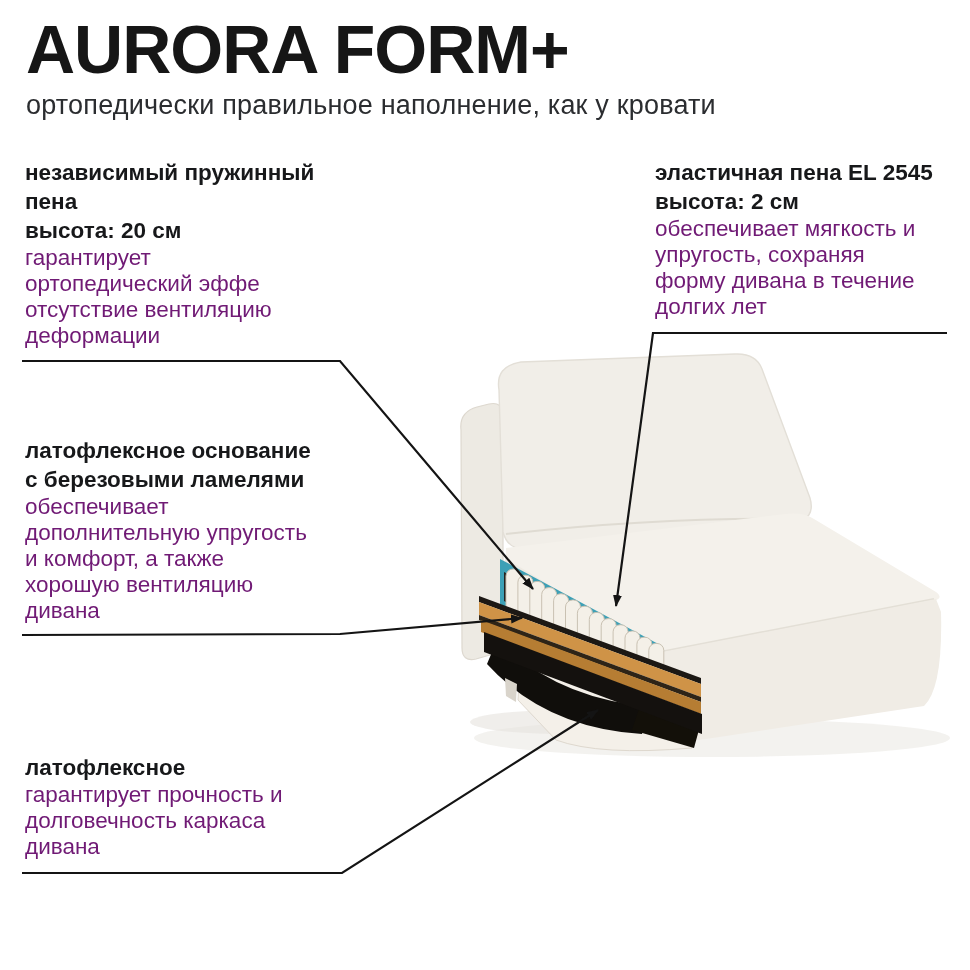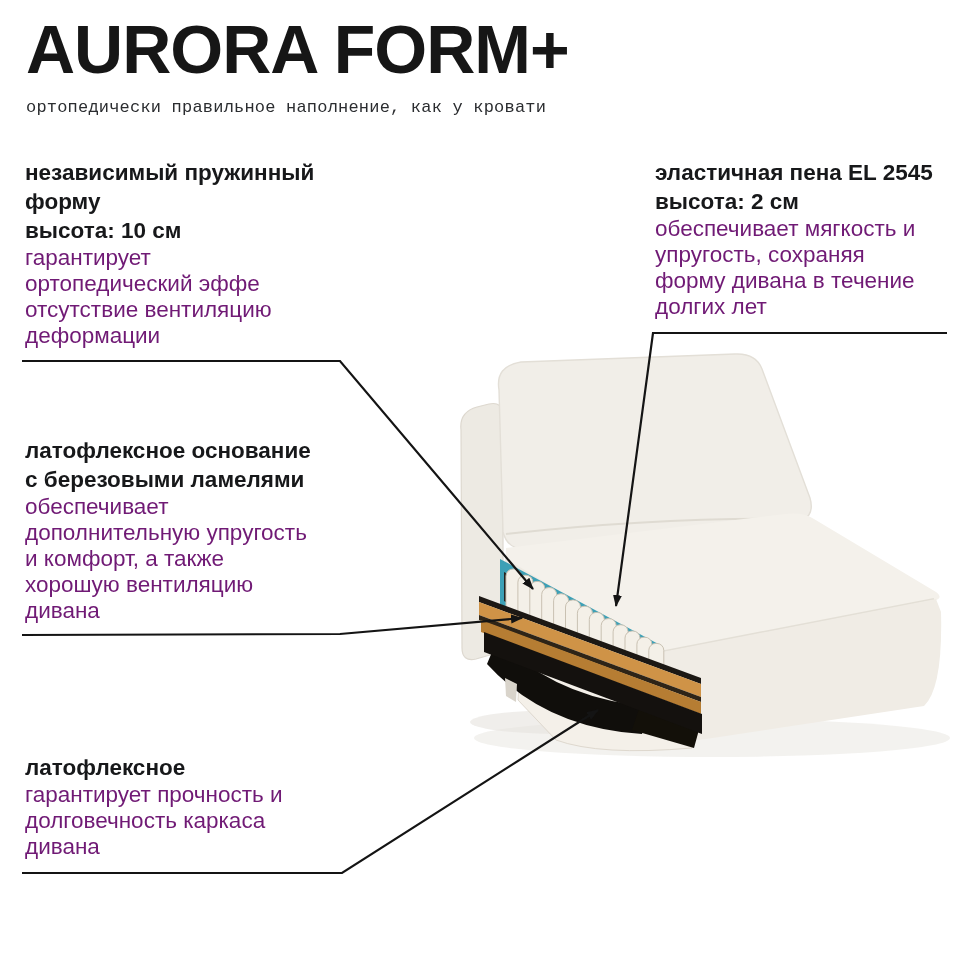--- a/index.html
+++ b/index.html
@@ -1,40 +1,40 @@
 <!DOCTYPE html>
 <html><head>
 <meta charset="utf-8">
 <style>
   html,body{margin:0;padding:0;background:#ffffff;width:970px;height:970px;overflow:hidden;}
   body{font-family:"Liberation Sans", sans-serif;-webkit-font-smoothing:antialiased;}
   .canvas{position:relative;width:790px;height:970px;background:#fff;}
   .hdr{position:absolute;left:26px;top:14px;}
   .hdr-title{font-size:68px;font-weight:800;letter-spacing:-1px;color:#161616;line-height:70px;}
-  .hdr-sub{font-size:17px;color:#2b2d30;margin-top:14px;letter-spacing:.2px;font-family:Liberation Mono, monospace;}
+  .hdr-sub{font-size:27px;color:#2b2d30;margin-top:6px;letter-spacing:.2px;}
   .co{position:absolute;}
   .co-title{font-size:22.5px;font-weight:bold;color:#17181a;line-height:29px;white-space:pre-line;}
   .co-spec{font-size:22.5px;font-weight:bold;color:#17181a;line-height:29px;white-space:pre-line;}
   .co-desc{font-size:22.5px;color:#701a75;line-height:26px;white-space:pre-line;}
   .overlay{position:absolute;left:0;top:0;width:970px;height:970px;}
 </style>
 </head>
 <body>
 
 <div class="canvas">
 
   <div class="hdr">
     <div class="hdr-title">AURORA FORM+</div>
     <div class="hdr-sub">ортопедически правильное наполнение, как у кровати</div>
   </div>
 
   <div class="co" style="left:25px;top:158px;width:330px;">
     <div class="co-title">независимый пружинный
-форму</div>
-    <div class="co-spec">высота: 10 см</div>
+пена</div>
+    <div class="co-spec">высота: 20 см</div>
     <div class="co-desc">гарантирует
 ортопедический эффе
 отсутствие вентиляцию
 деформации</div>
   </div>
 
   <div class="co" style="left:655px;top:158px;width:300px;">
     <div class="co-title">эластичная пена EL 2545</div>
     <div class="co-spec">высота: 2 см</div>
     <div class="co-desc">обеспечивает мягкость и

